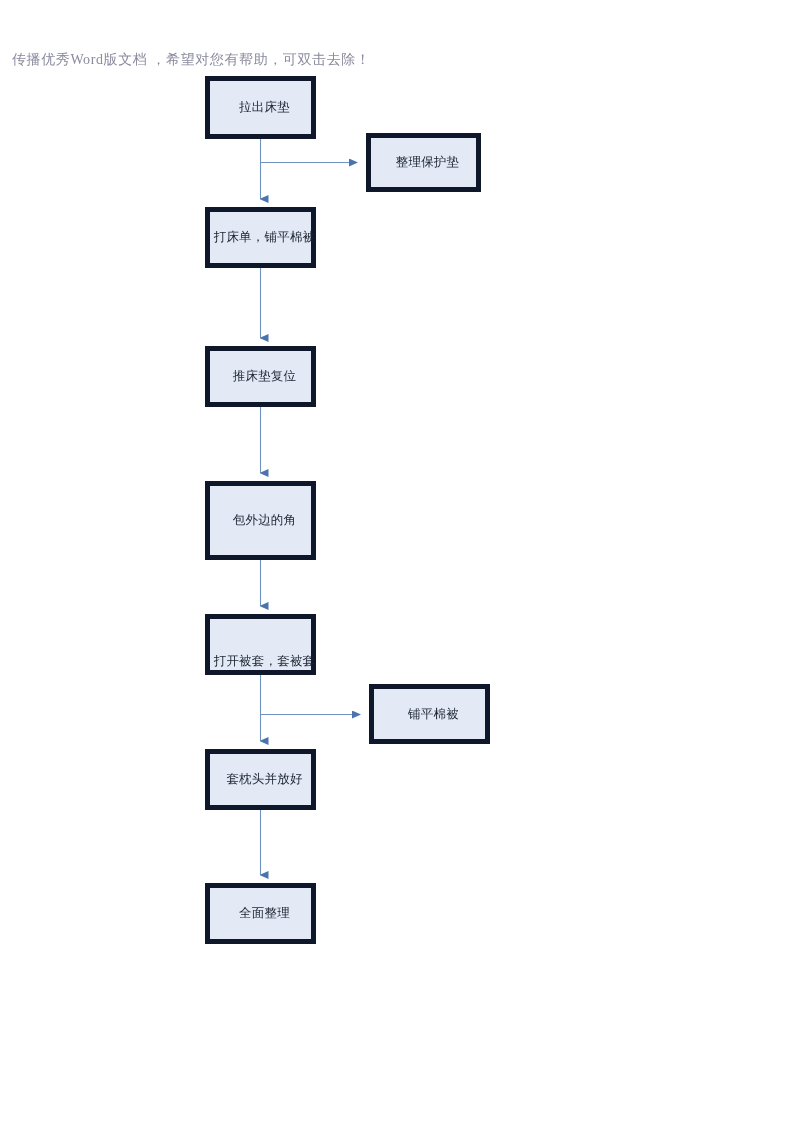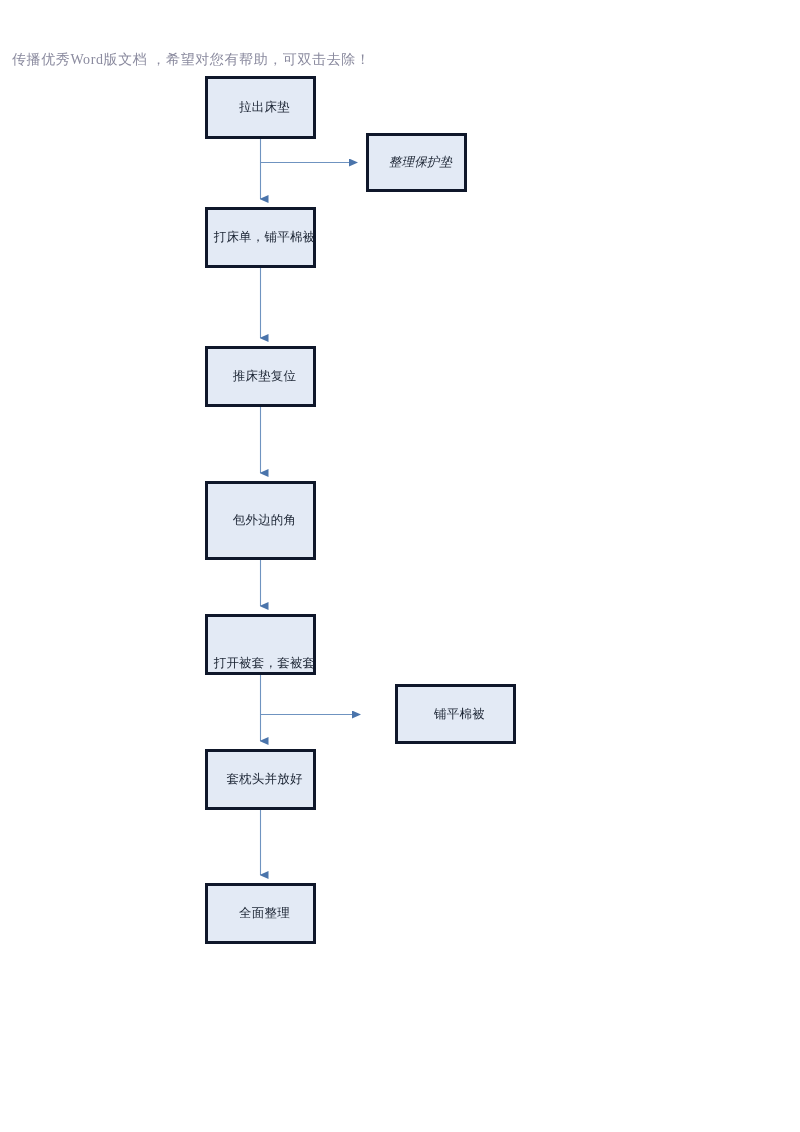--- a/index.html
+++ b/index.html
@@ -43,21 +43,21 @@
     left: 0;
     top: 0;
     width: 800px;
     height: 1132px;
   }
 
   .node {
     position: absolute;
     box-sizing: border-box;
     background: #e3eaf5;
-    border: 3px solid #0f172a;
+    border: 5px solid #0f172a;
     display: flex;
     align-items: center;
     justify-content: center;
     color: #1b2433;
     font-size: 12.5px;
     letter-spacing: 0.2px;
     text-align: center;
     line-height: 1.35;
     font-family: "Liberation Sans", "DejaVu Sans", sans-serif;
     box-shadow: 0 0 0 0 rgba(0,0,0,0);
@@ -111,41 +111,41 @@
 
       <line x1="260.5" y1="714.5" x2="360" y2="714.5" stroke="#6f93c0" stroke-width="1.1" marker-end="url(#arrowhead-right)"></line>
 
       <line x1="260.5" y1="810" x2="260.5" y2="875" stroke="#6f93c0" stroke-width="1.1" marker-end="url(#arrowhead-down)"></line>
     </svg>
 
     <div class="node" style="left:205px; top:76px; width:111px; height:63px;">
       <span class="label">拉出床垫</span>
     </div>
 
-    <div class="node" style="left:366px; top:133px; width:101px; height:59px;font-style:italic;">
+    <div class="node" style="left:366px; top:133px; width:115px; height:59px;">
       <span class="label">整理保护垫</span>
     </div>
 
     <div class="node" style="left:205px; top:207px; width:111px; height:61px;">
       <span class="label">打床单，铺平棉被</span>
     </div>
 
     <div class="node" style="left:205px; top:346px; width:111px; height:61px;">
       <span class="label">推床垫复位</span>
     </div>
 
     <div class="node" style="left:205px; top:481px; width:111px; height:79px;">
       <span class="label">包外边的角</span>
     </div>
 
     <div class="node" style="left:205px; top:614px; width:111px; height:61px;align-items:flex-end;">
       <span class="label">打开被套，套被套</span>
     </div>
 
-    <div class="node" style="left:369px; top:684px; width:121px; height:60px;margin-left:26px;">
+    <div class="node" style="left:369px; top:684px; width:121px; height:60px;">
       <span class="label">铺平棉被</span>
     </div>
 
     <div class="node" style="left:205px; top:749px; width:111px; height:61px;">
       <span class="label">套枕头并放好</span>
     </div>
 
     <div class="node" style="left:205px; top:883px; width:111px; height:61px;">
       <span class="label">全面整理</span>
     </div>

